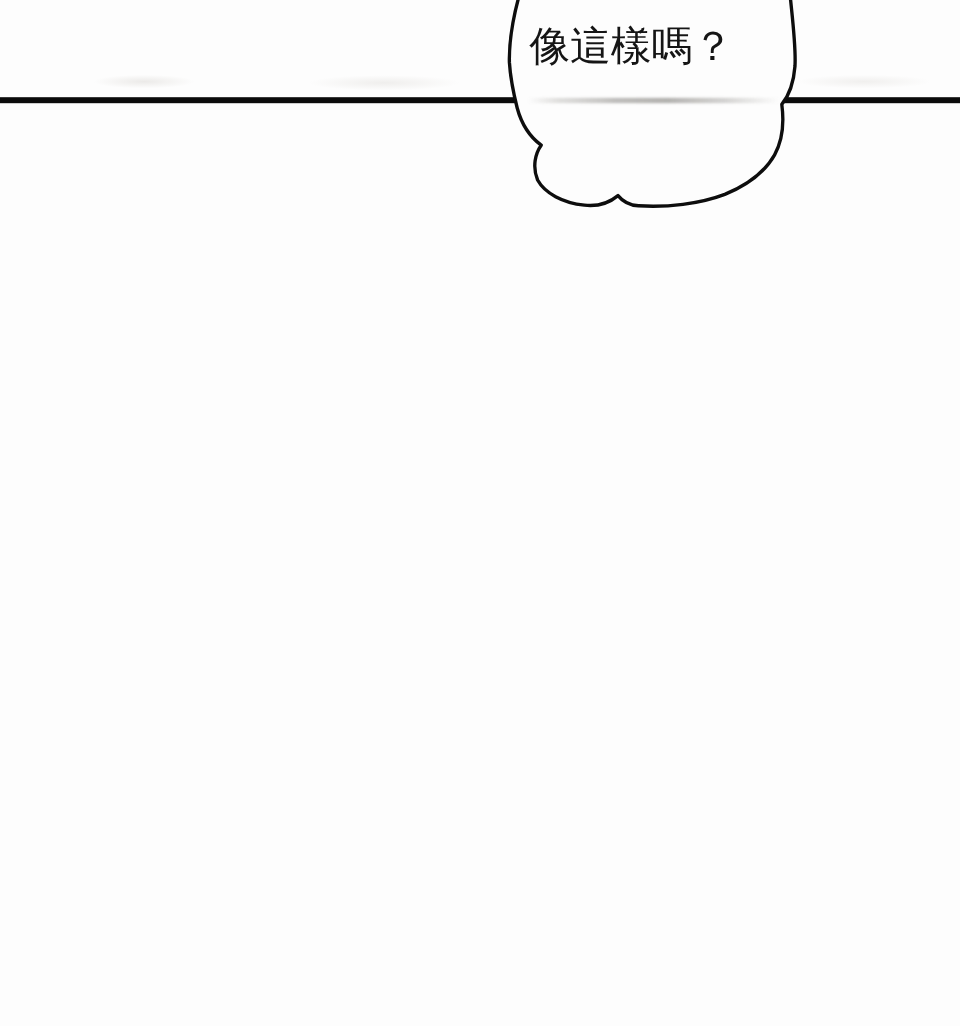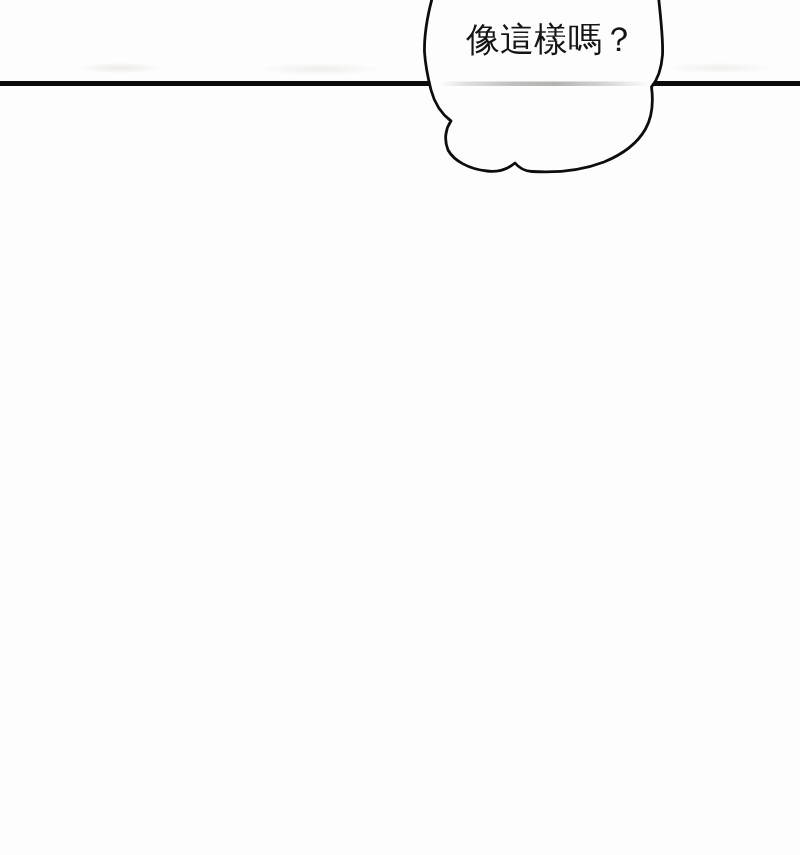--- a/index.html
+++ b/index.html
@@ -41,21 +41,20 @@
     left: 0;
     top: 0;
     width: 800px;
     height: 210px;
   }
   .bubble-text {
     position: absolute;
     left: 441px;
     top: 17px;
     width: 220px;
-    text-align: center;
     font-size: 34px;
     line-height: 44px;
     letter-spacing: 0;
     color: #151515;
     white-space: nowrap;
     font-weight: 500;
   }
 </style>
 </head>
 <body>

